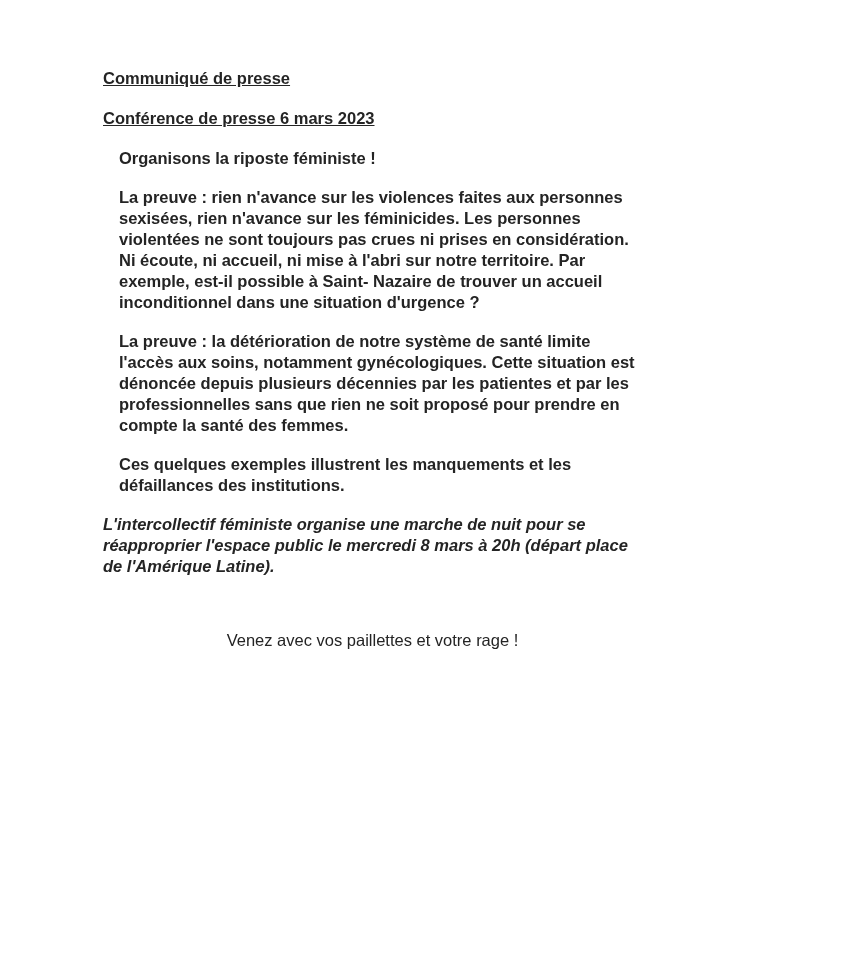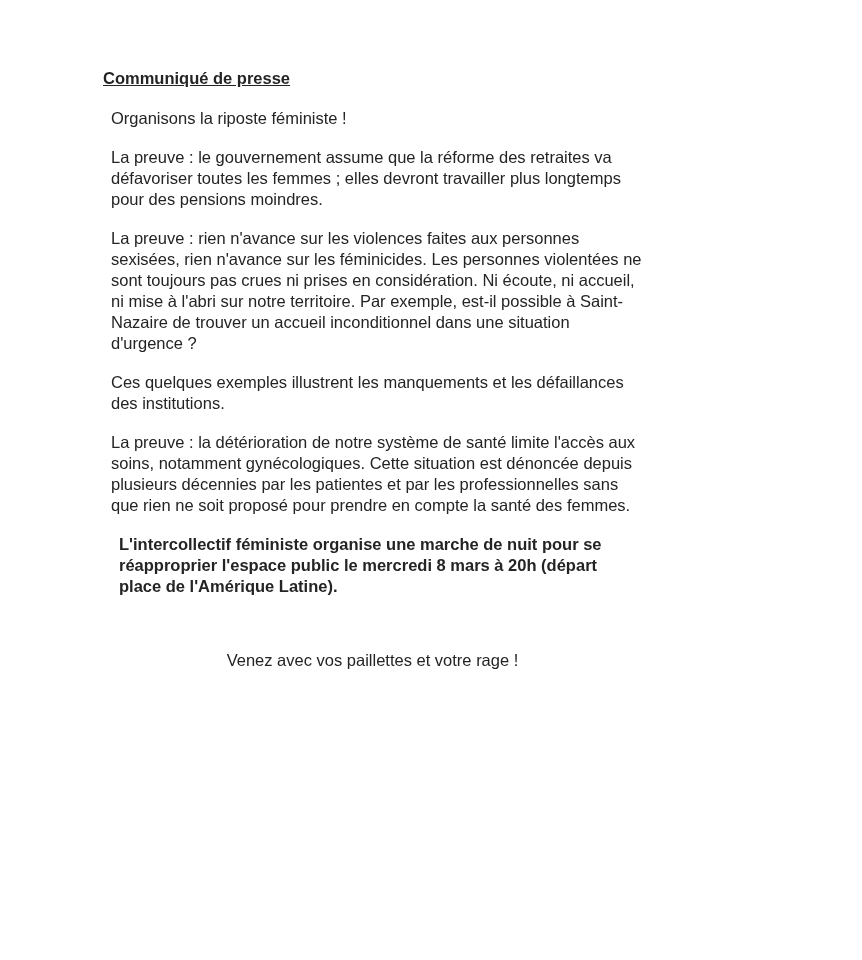--- a/index.html
+++ b/index.html
@@ -26,50 +26,51 @@
     background: #ffffff;
   }
   .doc-heading {
     font-size: 16.5px;
     line-height: 21px;
     font-weight: bold;
     text-decoration: underline;
     margin: 0 0 19px 0;
   }
   .doc-paragraph {
-    margin: 0 0 18px 8px;
-    font-weight: normal;
+    margin: 0 0 18px 16px;
+    font-weight: bold;
   }
   .doc-emphasis {
-    margin: 0 0 18px 16px;
+    margin: 0 0 18px 0;
     font-weight: bold;
+    font-style: italic;
   }
   .doc-closing {
     margin: 53px 0 0 0;
     text-align: center;
   }
 </style>
 </head>
 <body>
 
 <div class="page">
 
   <h1 class="doc-heading">Communiqué de presse</h1>
 
+  <h2 class="doc-heading">Conférence de presse 6 mars 2023</h2>
 
   <p class="doc-paragraph">Organisons la riposte féministe !</p>
 
 
 
-  <p class="doc-paragraph">La preuve : le gouvernement assume que la réforme des retraites va défavoriser toutes les femmes ; elles devront travailler plus longtemps pour des pensions moindres.</p>
 
   <p class="doc-paragraph">La preuve : rien n'avance sur les violences faites aux personnes sexisées, rien n'avance sur les féminicides. Les personnes violentées ne sont toujours pas crues ni prises en considération. Ni écoute, ni accueil, ni mise à l'abri sur notre territoire. Par exemple, est-il possible à Saint- Nazaire de trouver un accueil inconditionnel dans une situation d'urgence ?</p>
 
+  <p class="doc-paragraph">La preuve : la détérioration de notre système de santé limite l'accès aux soins, notamment gynécologiques. Cette situation est dénoncée depuis plusieurs décennies par les patientes et par les professionnelles sans que rien ne soit proposé pour prendre en compte la santé des femmes.</p>
+
   <p class="doc-paragraph">Ces quelques exemples illustrent les manquements et les défaillances des institutions.</p>
-
-  <p class="doc-paragraph">La preuve : la détérioration de notre système de santé limite l'accès aux soins, notamment gynécologiques. Cette situation est dénoncée depuis plusieurs décennies par les patientes et par les professionnelles sans que rien ne soit proposé pour prendre en compte la santé des femmes.</p>
 
 
   <p class="doc-emphasis">L'intercollectif féministe organise une marche de nuit pour se réapproprier l'espace public le mercredi 8 mars à 20h (départ place de l'Amérique Latine).</p>
 
   <p class="doc-closing">Venez avec vos paillettes et votre rage !</p>
 
 </div>
 
 </body></html>

